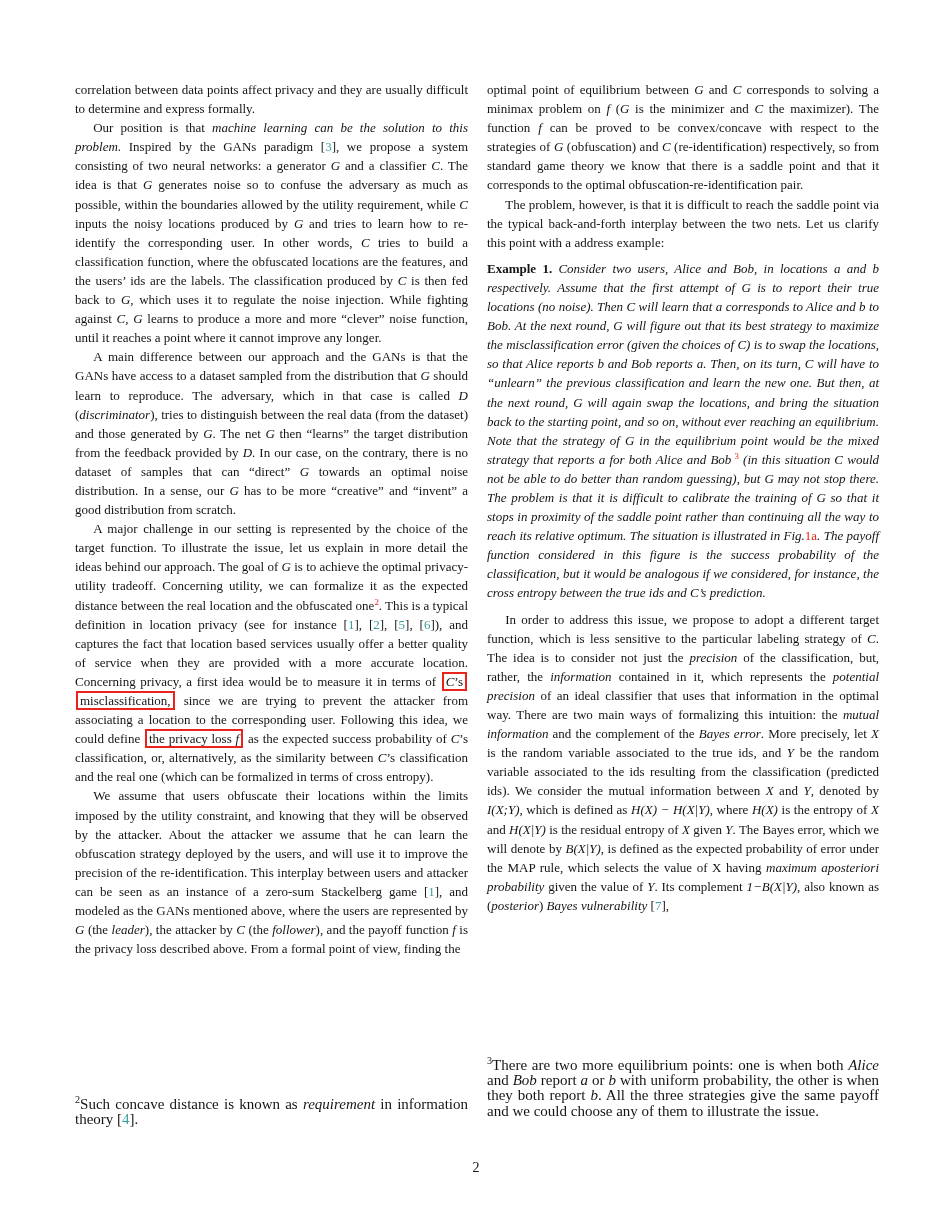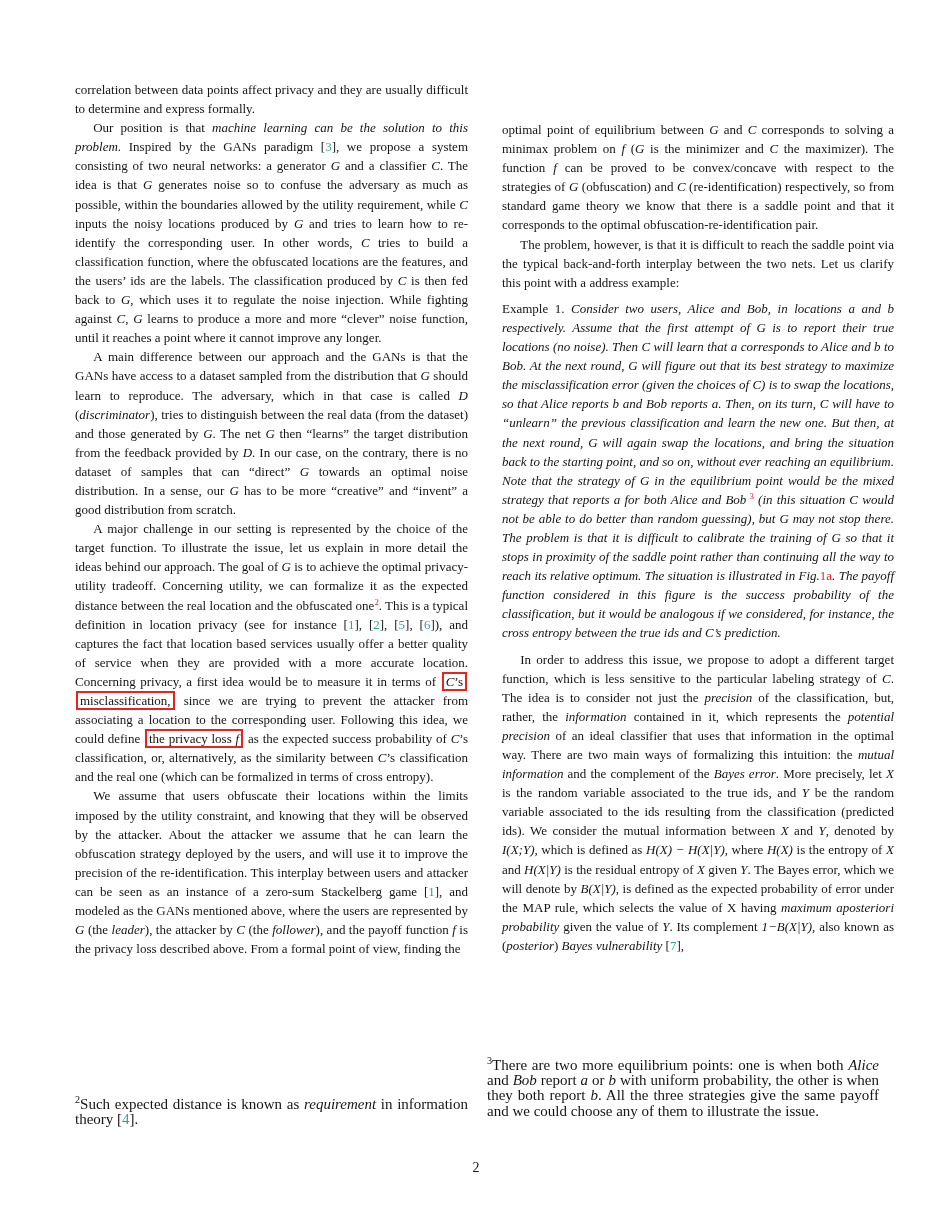--- a/index.html
+++ b/index.html
@@ -14,26 +14,26 @@
     width:952px;height:1232px;position:relative;overflow:hidden;
     font-family:"Liberation Serif","DejaVu Serif",serif;
     color:var(--ink);
   }
   .page{position:absolute;left:0;top:0;width:952px;height:1232px;background:#fff;}
   .col{
     position:absolute;top:80px;width:393px;
     font-size:13px;line-height:19.1px;text-align:justify;
   }
   .col-left{left:75px;}
-  .col-right{left:502px;width:392px;margin-top:40px;}
+  .col-right{left:487px;width:392px;}
   p.para{margin:0;}
   p.para.indent{text-indent:1.4em;}
   p.para.example{margin:7px 0 7px 0;}
   .seg-i,.seg-m{font-style:italic;}
-  .seg-b{font-weight:400;font-style:normal;}
+  .seg-b{font-weight:700;font-style:normal;}
   .seg-ref{color:var(--ref-color);}
   .seg-ri{color:var(--red-link);}
   .seg-sup{vertical-align:super;font-size:68%;line-height:0;}
   .seg-supr{vertical-align:super;font-size:68%;line-height:0;color:var(--red-link);}
   .seg-box{
     border:2px solid var(--box-color);
     padding:0 2px;margin:0 1px;
     box-decoration-break:clone;-webkit-box-decoration-break:clone;
   }
   .footnote{
@@ -60,19 +60,19 @@
       <p class="para indent"><span>We assume that users obfuscate their locations within the limits imposed by the utility constraint, and knowing that they will be observed by the attacker. About the attacker we assume that he can learn the obfuscation strategy deployed by the users, and will use it to improve the precision of the re-identification. This interplay between users and attacker can be seen as an instance of a zero-sum Stackelberg game [</span><span class="seg-ref">1</span><span>], and modeled as the GANs mentioned above, where the users are represented by </span><span class="seg-m">G</span><span> (the </span><span class="seg-i">leader</span><span>), the attacker by </span><span class="seg-m">C</span><span> (the </span><span class="seg-i">follower</span><span>), and the payoff function </span><span class="seg-m">f</span><span> is the privacy loss described above. From a formal point of view, finding the</span></p>
     </div>
 
   <div class="col col-right">
       <p class="para"><span>optimal point of equilibrium between </span><span class="seg-m">G</span><span> and </span><span class="seg-m">C</span><span> corresponds to solving a minimax problem on </span><span class="seg-m">f</span><span> (</span><span class="seg-m">G</span><span> is the minimizer and </span><span class="seg-m">C</span><span> the maximizer). The function </span><span class="seg-m">f</span><span> can be proved to be convex/concave with respect to the strategies of </span><span class="seg-m">G</span><span> (obfuscation) and </span><span class="seg-m">C</span><span> (re-identification) respectively, so from standard game theory we know that there is a saddle point and that it corresponds to the optimal obfuscation-re-identification pair.</span></p>
       <p class="para indent"><span>The problem, however, is that it is difficult to reach the saddle point via the typical back-and-forth interplay between the two nets. Let us clarify this point with a address example:</span></p>
       <p class="para example"><span class="seg-b">Example 1.</span><span class="seg-i"> Consider two users, Alice and Bob, in locations a and b respectively. Assume that the first attempt of G is to report their true locations (no noise). Then C will learn that a corresponds to Alice and b to Bob. At the next round, G will figure out that its best strategy to maximize the misclassification error (given the choices of C) is to swap the locations, so that Alice reports b and Bob reports a. Then, on its turn, C will have to “unlearn” the previous classification and learn the new one. But then, at the next round, G will again swap the locations, and bring the situation back to the starting point, and so on, without ever reaching an equilibrium. Note that the strategy of G in the equilibrium point would be the mixed strategy that reports a for both Alice and Bob</span><span class="seg-supr"> 3</span><span class="seg-i"> (in this situation C would not be able to do better than random guessing), but G may not stop there. The problem is that it is difficult to calibrate the training of G so that it stops in proximity of the saddle point rather than continuing all the way to reach its relative optimum. The situation is illustrated in Fig.</span><span class="seg-ri">1a</span><span class="seg-i">. The payoff function considered in this figure is the success probability of the classification, but it would be analogous if we considered, for instance, the cross entropy between the true ids and C’s prediction.</span></p>
       <p class="para indent"><span>In order to address this issue, we propose to adopt a different target function, which is less sensitive to the particular labeling strategy of </span><span class="seg-m">C</span><span>. The idea is to consider not just the </span><span class="seg-i">precision</span><span> of the classification, but, rather, the </span><span class="seg-i">information</span><span> contained in it, which represents the </span><span class="seg-i">potential precision</span><span> of an ideal classifier that uses that information in the optimal way. There are two main ways of formalizing this intuition: the </span><span class="seg-i">mutual information</span><span> and the complement of the </span><span class="seg-i">Bayes error</span><span>. More precisely, let </span><span class="seg-m">X</span><span> is the random variable associated to the true ids, and </span><span class="seg-m">Y</span><span> be the random variable associated to the ids resulting from the classification (predicted ids). We consider the mutual information between </span><span class="seg-m">X</span><span> and </span><span class="seg-m">Y</span><span>, denoted by </span><span class="seg-m">I(X;Y)</span><span>, which is defined as </span><span class="seg-m">H(X) − H(X|Y)</span><span>, where </span><span class="seg-m">H(X)</span><span> is the entropy of </span><span class="seg-m">X</span><span> and </span><span class="seg-m">H(X|Y)</span><span> is the residual entropy of </span><span class="seg-m">X</span><span> given </span><span class="seg-m">Y</span><span>. The Bayes error, which we will denote by </span><span class="seg-m">B(X|Y)</span><span>, is defined as the expected probability of error under the MAP rule, which selects the value of X having </span><span class="seg-i">maximum aposteriori probability</span><span> given the value of </span><span class="seg-m">Y</span><span>. Its complement </span><span class="seg-m">1−B(X|Y)</span><span>, also known as (</span><span class="seg-i">posterior</span><span>) </span><span class="seg-i">Bayes vulnerability</span><span> [</span><span class="seg-ref">7</span><span>],</span></p>
     </div>
 
-  <div class="footnote footnote-left fn-indent"><span class="seg-sup">2</span><span>Such expected distance is known as </span><span class="seg-i">requirement</span><span> in information theory [</span><span class="seg-ref">4</span><span>].</span></div>
+  <div class="footnote footnote-left fn-indent"><span class="seg-sup">2</span><span>Such concave distance is known as </span><span class="seg-i">requirement</span><span> in information theory [</span><span class="seg-ref">4</span><span>].</span></div>
 
   <div class="footnote footnote-right fn-indent"><span class="seg-sup">3</span><span>There are two more equilibrium points: one is when both </span><span class="seg-i">Alice</span><span> and </span><span class="seg-i">Bob</span><span> report </span><span class="seg-m">a</span><span> or </span><span class="seg-m">b</span><span> with uniform probability, the other is when they both report </span><span class="seg-m">b</span><span>. All the three strategies give the same payoff and we could choose any of them to illustrate the issue.</span></div>
 
   <div class="page-number">2</div>
 
 </div>
 
 </body></html>

